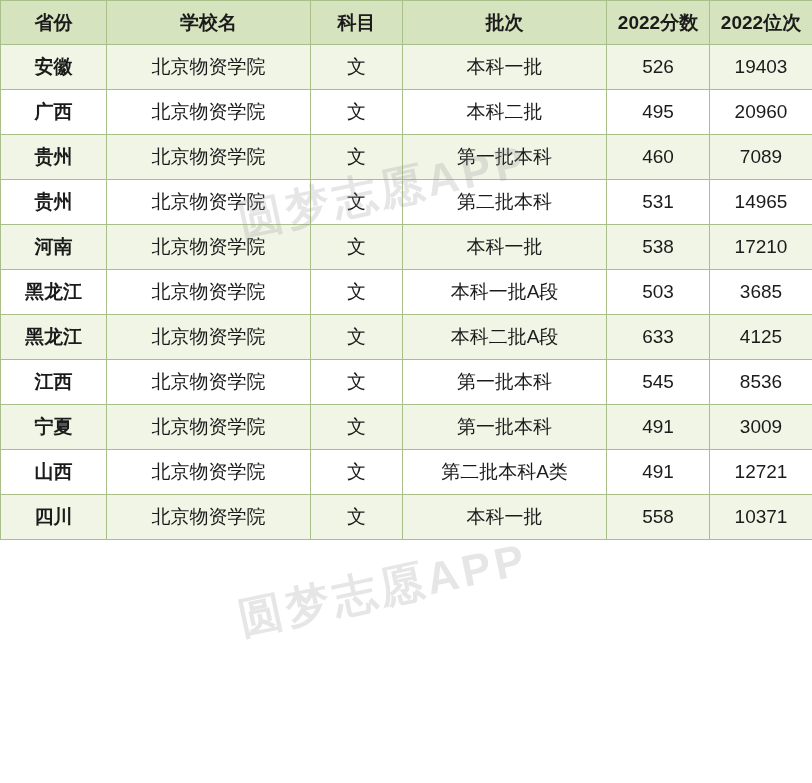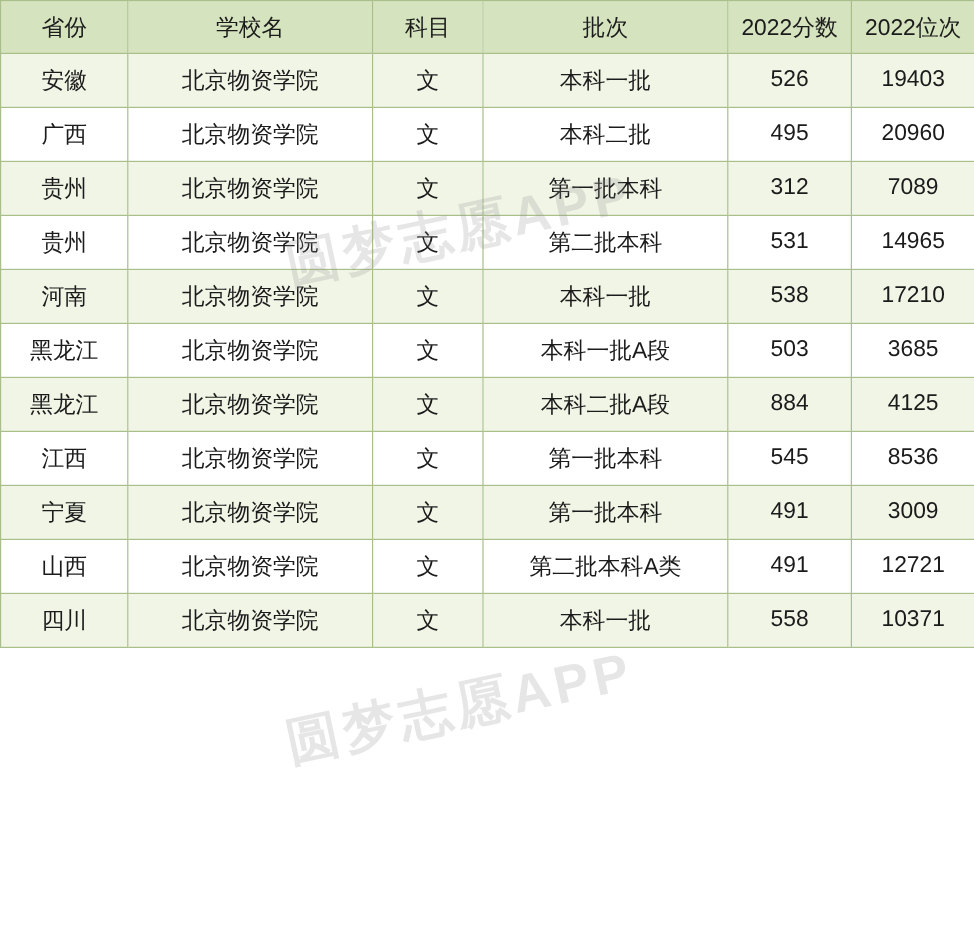--- a/index.html
+++ b/index.html
@@ -35,32 +35,32 @@
     font-size: 19px;
     color: #1b1b1b;
     height: 45px;
     padding: 0 2px;
     box-sizing: border-box;
     white-space: nowrap;
     overflow: hidden;
   }
   table.score-table thead th {
     background: #d5e3be;
-    font-weight: normal;
+    font-weight: bold;
     height: 44px;
     font-size: 19px;
   }
   table.score-table tbody tr:nth-child(odd) td {
     background: #f0f5e6;
   }
   table.score-table tbody tr:nth-child(even) td {
     background: #ffffff;
   }
   table.score-table tbody td.prov {
-    font-weight: normal;
+    font-weight: bold;
   }
   
   col.c-prov   { width: 106px; }
   col.c-school { width: 204px; }
   col.c-subj   { width: 92px; }
   col.c-batch  { width: 204px; }
   col.c-score  { width: 103px; }
   col.c-rank   { width: 103px; }
 
   .watermark {
@@ -120,21 +120,21 @@
         <td>文</td>
         <td>本科二批</td>
         <td>495</td>
         <td>20960</td>
       </tr>
       <tr>
         <td class="prov">贵州</td>
         <td>北京物资学院</td>
         <td>文</td>
         <td>第一批本科</td>
-        <td>312</td>
+        <td>460</td>
         <td>7089</td>
       </tr>
       <tr>
         <td class="prov">贵州</td>
         <td>北京物资学院</td>
         <td>文</td>
         <td>第二批本科</td>
         <td>531</td>
         <td>14965</td>
       </tr>
@@ -152,21 +152,21 @@
         <td>文</td>
         <td>本科一批A段</td>
         <td>503</td>
         <td>3685</td>
       </tr>
       <tr>
         <td class="prov">黑龙江</td>
         <td>北京物资学院</td>
         <td>文</td>
         <td>本科二批A段</td>
-        <td>884</td>
+        <td>633</td>
         <td>4125</td>
       </tr>
       <tr>
         <td class="prov">江西</td>
         <td>北京物资学院</td>
         <td>文</td>
         <td>第一批本科</td>
         <td>545</td>
         <td>8536</td>
       </tr>

